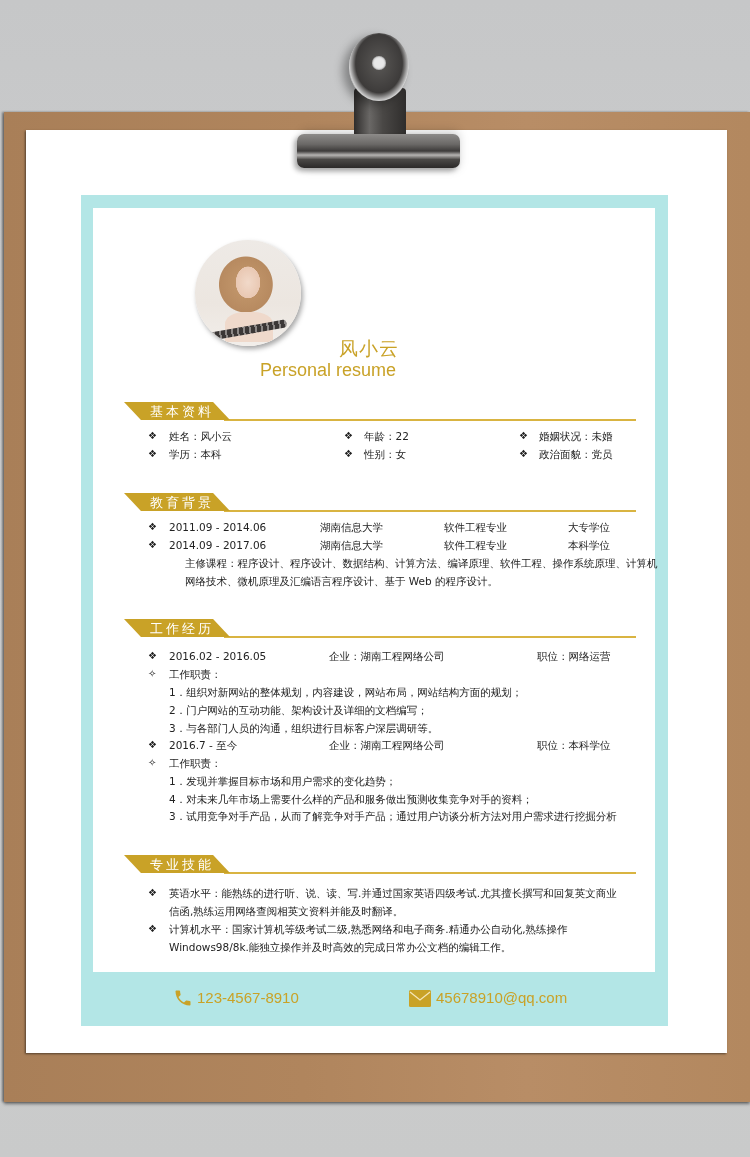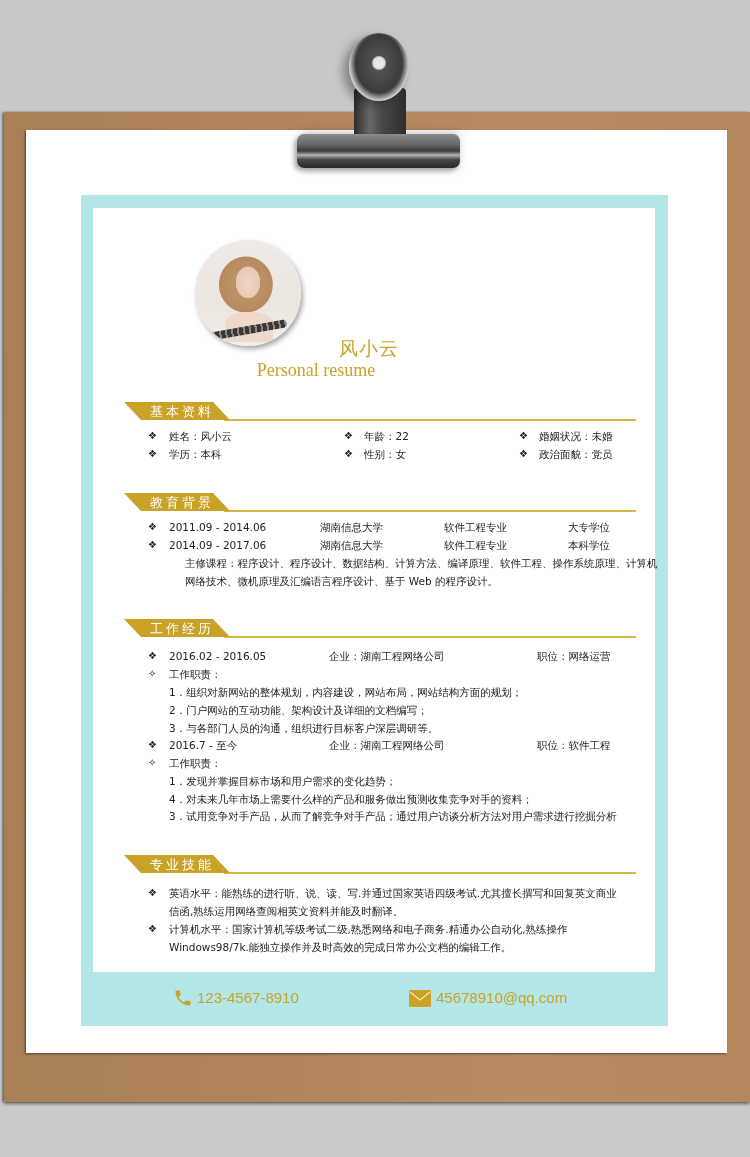--- a/index.html
+++ b/index.html
@@ -70,22 +70,22 @@
   .avatar-collar {
     position: absolute; left: 14px; top: 86px; width: 78px; height: 8px;
     background: repeating-linear-gradient(90deg, #3b3736 0 4px, #8c8886 4px 6px);
     transform: rotate(-10deg); border-radius: 3px;
   }
   .name {
     position: absolute; left: 0; top: 336px; width: 738px; text-align: center;
     color: #c9a227; font-size: 19px; letter-spacing: 1px;
   }
   .subtitle {
-    position: absolute; left: 4px; top: 360px; width: 624px; text-align: center;
-    color: #c9a227; font-size: 18px; font-family: Liberation Serif, serif;
+    position: absolute; left: 16px; top: 360px; width: 624px; text-align: center;
+    color: #c9a227; font-size: 18px; font-family: Liberation Sans, sans-serif;
   }
   
   .sec { position: absolute; left: 124px; width: 512px; height: 19px; }
   .sec-tag {
     position: absolute; left: 0; top: 0; width: 106px; height: 18px;
     background: #c9a227;
     clip-path: polygon(0 0, 84% 0, 100% 100%, 16% 100%);
   }
   .sec-label {
     position: absolute; left: 26px; top: 1px; color: #ffffff; font-size: 13px; letter-spacing: 3px;
@@ -182,41 +182,41 @@
 
   <span class="bul" style="left:148px;top:667px;">✧</span>
   <span class="txt" style="left:169px;top:667px;">工作职责：</span>
   <span class="txt" style="left:169px;top:685px;">1．组织对新网站的整体规划，内容建设，网站布局，网站结构方面的规划；</span>
   <span class="txt" style="left:169px;top:703px;">2．门户网站的互动功能、架构设计及详细的文档编写；</span>
   <span class="txt" style="left:169px;top:721px;">3．与各部门人员的沟通，组织进行目标客户深层调研等。</span>
 
   <span class="bul" style="left:148px;top:738px;">❖</span>
   <span class="txt" style="left:169px;top:738px;">2016.7 -  至今</span>
   <span class="txt" style="left:329px;top:738px;">企业：湖南工程网络公司</span>
-  <span class="txt" style="left:537px;top:738px;">职位：软件工程</span>
+  <span class="txt" style="left:537px;top:738px;">职位：本科学位</span>
 
   <span class="bul" style="left:148px;top:756px;">✧</span>
   <span class="txt" style="left:169px;top:756px;">工作职责：</span>
   <span class="txt" style="left:169px;top:774px;">1．发现并掌握目标市场和用户需求的变化趋势；</span>
   <span class="txt" style="left:169px;top:792px;">4．对未来几年市场上需要什么样的产品和服务做出预测收集竞争对手的资料；</span>
   <span class="txt" style="left:169px;top:809px;">3．试用竞争对手产品，从而了解竞争对手产品；通过用户访谈分析方法对用户需求进行挖掘分析</span>
 </div>
 
 <div class="sec" style="top:855px;">
   <div class="sec-line"></div>
   <div class="sec-tag"></div>
   <div class="sec-label">专业技能</div>
 </div>
 <div>
   <span class="bul" style="left:148px;top:886px;">❖</span>
   <span class="txt" style="left:169px;top:886px;">英语水平：能熟练的进行听、说、读、写.并通过国家英语四级考试.尤其擅长撰写和回复英文商业</span>
   <span class="txt" style="left:169px;top:904px;">信函,熟练运用网络查阅相英文资料并能及时翻译。</span>
   <span class="bul" style="left:148px;top:922px;">❖</span>
   <span class="txt" style="left:169px;top:922px;">计算机水平：国家计算机等级考试二级,熟悉网络和电子商务.精通办公自动化,熟练操作</span>
-  <span class="txt" style="left:169px;top:940px;">Windows98/7k.能独立操作并及时高效的完成日常办公文档的编辑工作。</span>
+  <span class="txt" style="left:169px;top:940px;">Windows98/8k.能独立操作并及时高效的完成日常办公文档的编辑工作。</span>
 </div>
 
 <div>
   <svg class="icon-phone" style="left:173px;top:988px;" width="20" height="20" viewBox="0 0 24 24">
     <path fill="#c9a227" d="M6.6 10.8c1.4 2.8 3.8 5.1 6.6 6.6l2.2-2.2c.3-.3.7-.4 1-.2 1.1.4 2.3.6 3.6.6.6 0 1 .4 1 1V20c0 .6-.4 1-1 1C10.6 21 3 13.4 3 4c0-.6.4-1 1-1h3.5c.6 0 1 .4 1 1 0 1.3.2 2.5.6 3.6.1.3 0 .7-.2 1L6.6 10.8z"></path>
   </svg>
   <span class="contact" style="left:197px;top:989px;">123-4567-8910</span>
 
   <svg class="icon-mail" style="left:409px;top:990px;" width="22" height="17" viewBox="0 0 22 17">
     <rect x="0" y="0" width="22" height="17" rx="1.5" fill="#c9a227"></rect>

